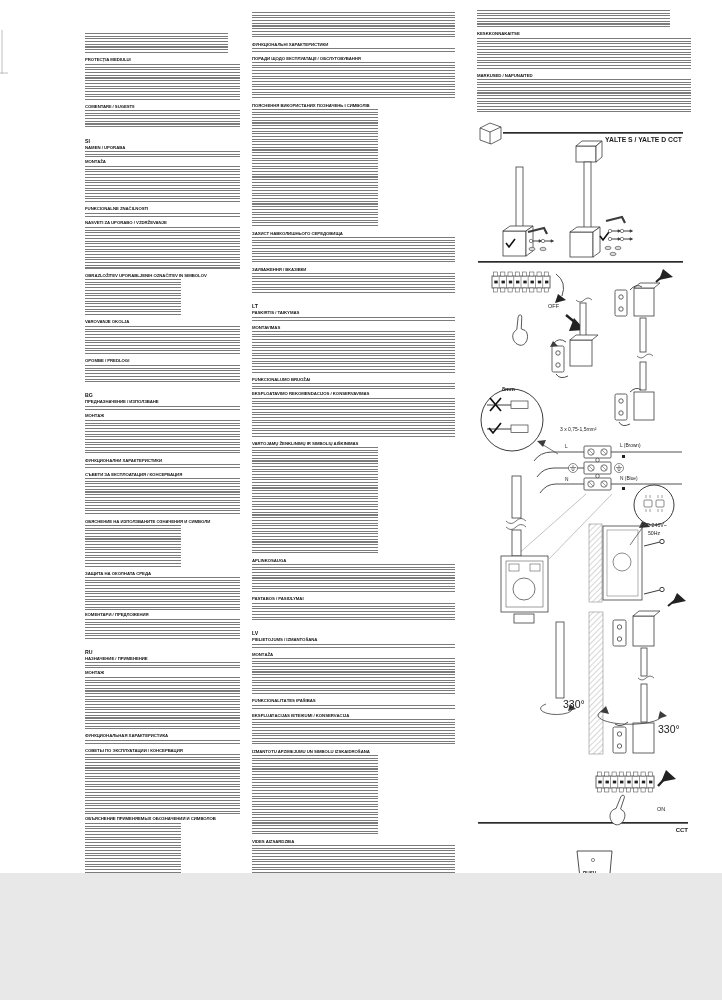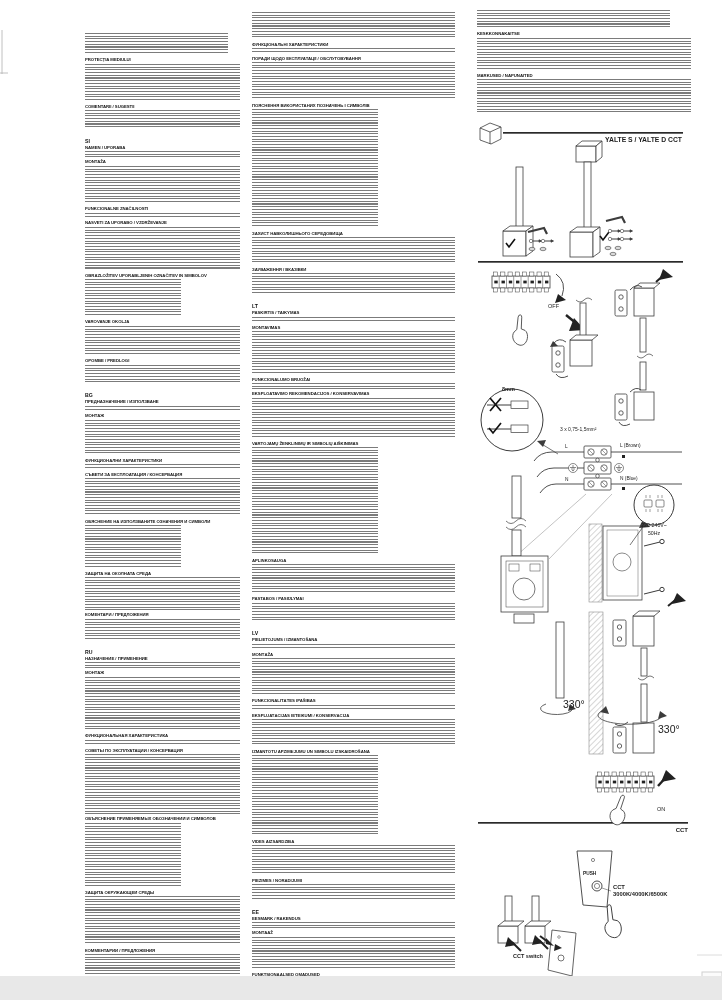--- a/index.html
+++ b/index.html
@@ -1,16 +1,16 @@
 <!DOCTYPE html>
 <html><head>
 <meta charset="utf-8">
 <style>
   html,body{margin:0;padding:0;background:#e8e8e8;}
-  #page{position:relative;width:722px;height:976px;background:#ffffff;overflow:hidden;
+  #page{position:relative;width:722px;height:873px;background:#ffffff;overflow:hidden;
         font-family:"Liberation Sans", sans-serif;}
   .col{position:absolute;}
   .lang{position:absolute;font-size:5.2px;font-weight:bold;color:#0f0f0f;line-height:6px;}
   .hd{position:absolute;font-size:4.3px;font-weight:bold;color:#141414;line-height:5.5px;
       white-space:nowrap;letter-spacing:-0.05px;}
   .tl{position:absolute;
       background:repeating-linear-gradient(to bottom,rgba(55,55,55,.66) 0,rgba(55,55,55,.66) 1.05px,
                  transparent 1.05px,transparent 2.7px);}
   .lbl{position:absolute;color:#1b1b1b;font-size:5px;line-height:6px;white-space:nowrap;}
   .b{font-weight:bold;}

